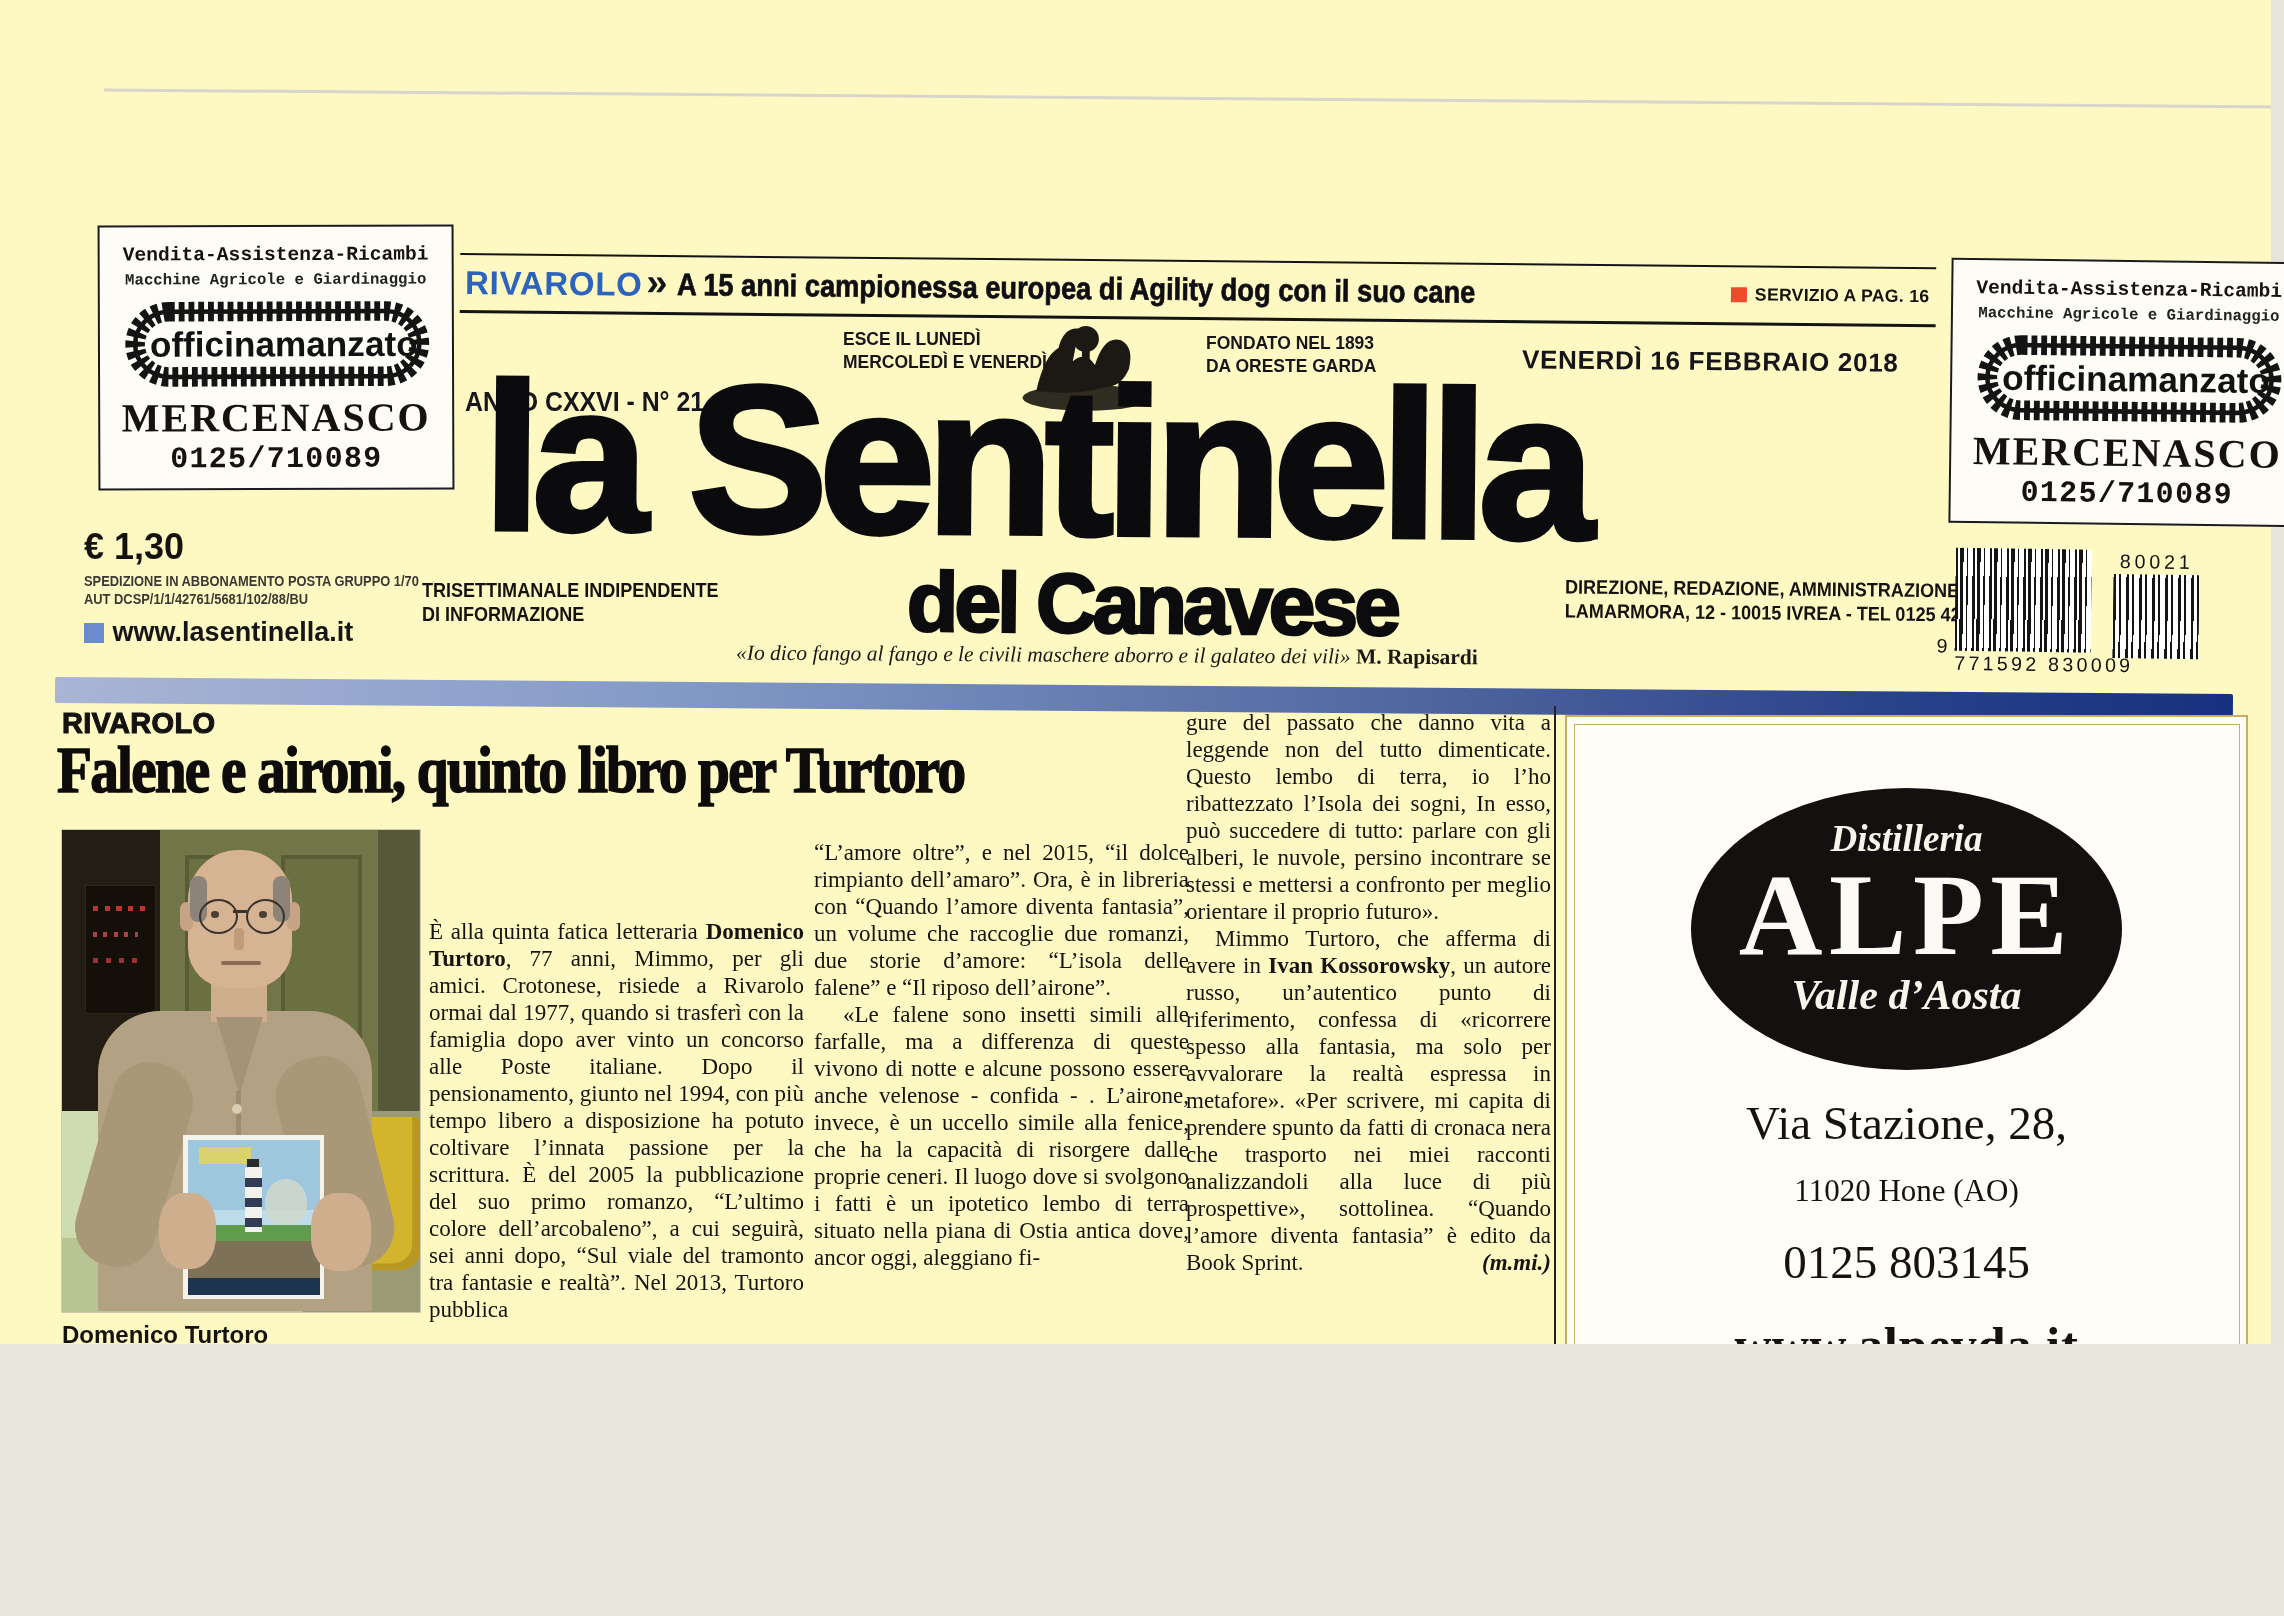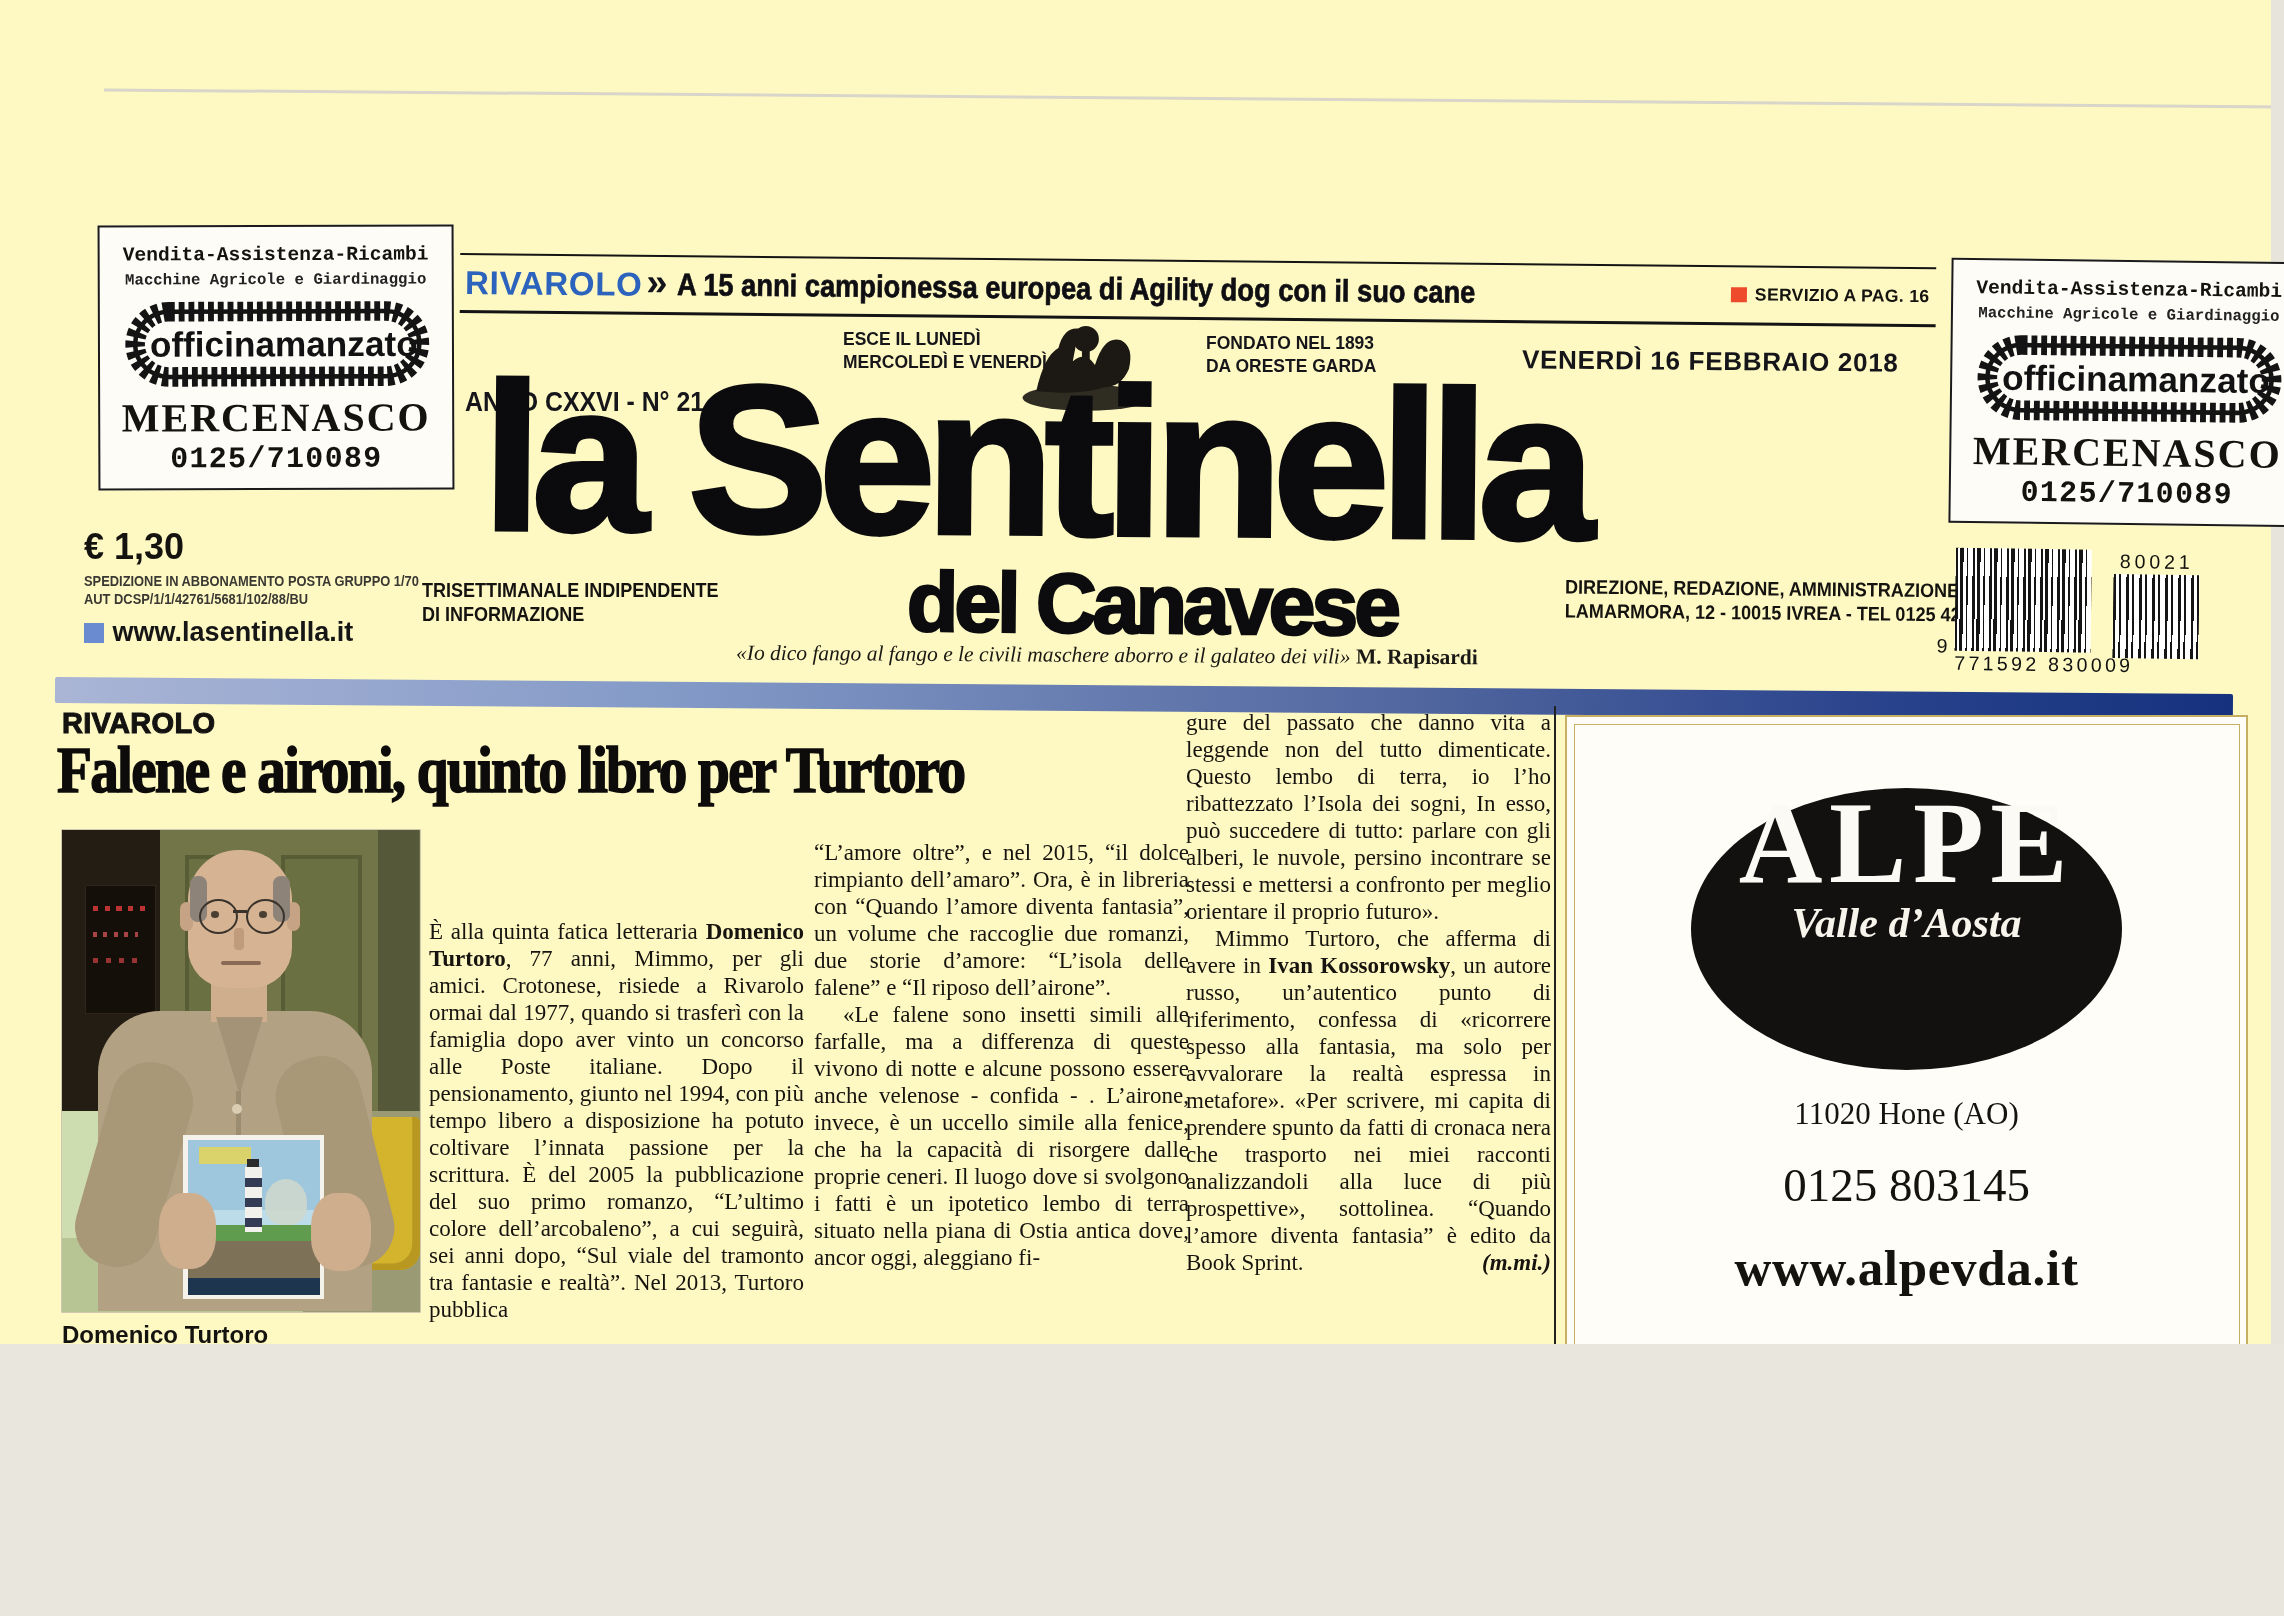--- a/index.html
+++ b/index.html
@@ -281,23 +281,25 @@
     <p class="ind">
       <span>Mimmo Turtoro, che afferma di avere in </span><b>Ivan Kossorowsky</b><span>, un autore russo, un’autentico punto di riferimento, confessa di «ricorrere spesso alla fantasia, ma solo per avvalorare la realtà espressa in metafore». «Per scrivere, mi capita di prendere spunto da fatti di cronaca nera che trasporto nei miei racconti analizzandoli alla luce di più prospettive», sottolinea. “Quando l’amore diventa fantasia” è edito da Book Sprint.</span>
       <span class="byline">(m.mi.)</span>
     </p>
   </div>
   <div class="abs vrule"></div>
 
   <div class="abs alpe serif">
     <div class="inner">
       <div class="oval">
+        <div class="dist">Distilleria</div>
         <div class="brand">ALPE</div>
         <div class="valle">Valle d’Aosta</div>
       </div>
+      <div class="addr">Via Stazione, 28,</div>
       <div class="addr2">11020 Hone (AO)</div>
       <div class="phone">0125 803145</div>
       <div class="web">www.alpevda.it</div>
     </div>
   </div>
 
 </div>
 
 
 </body></html>

